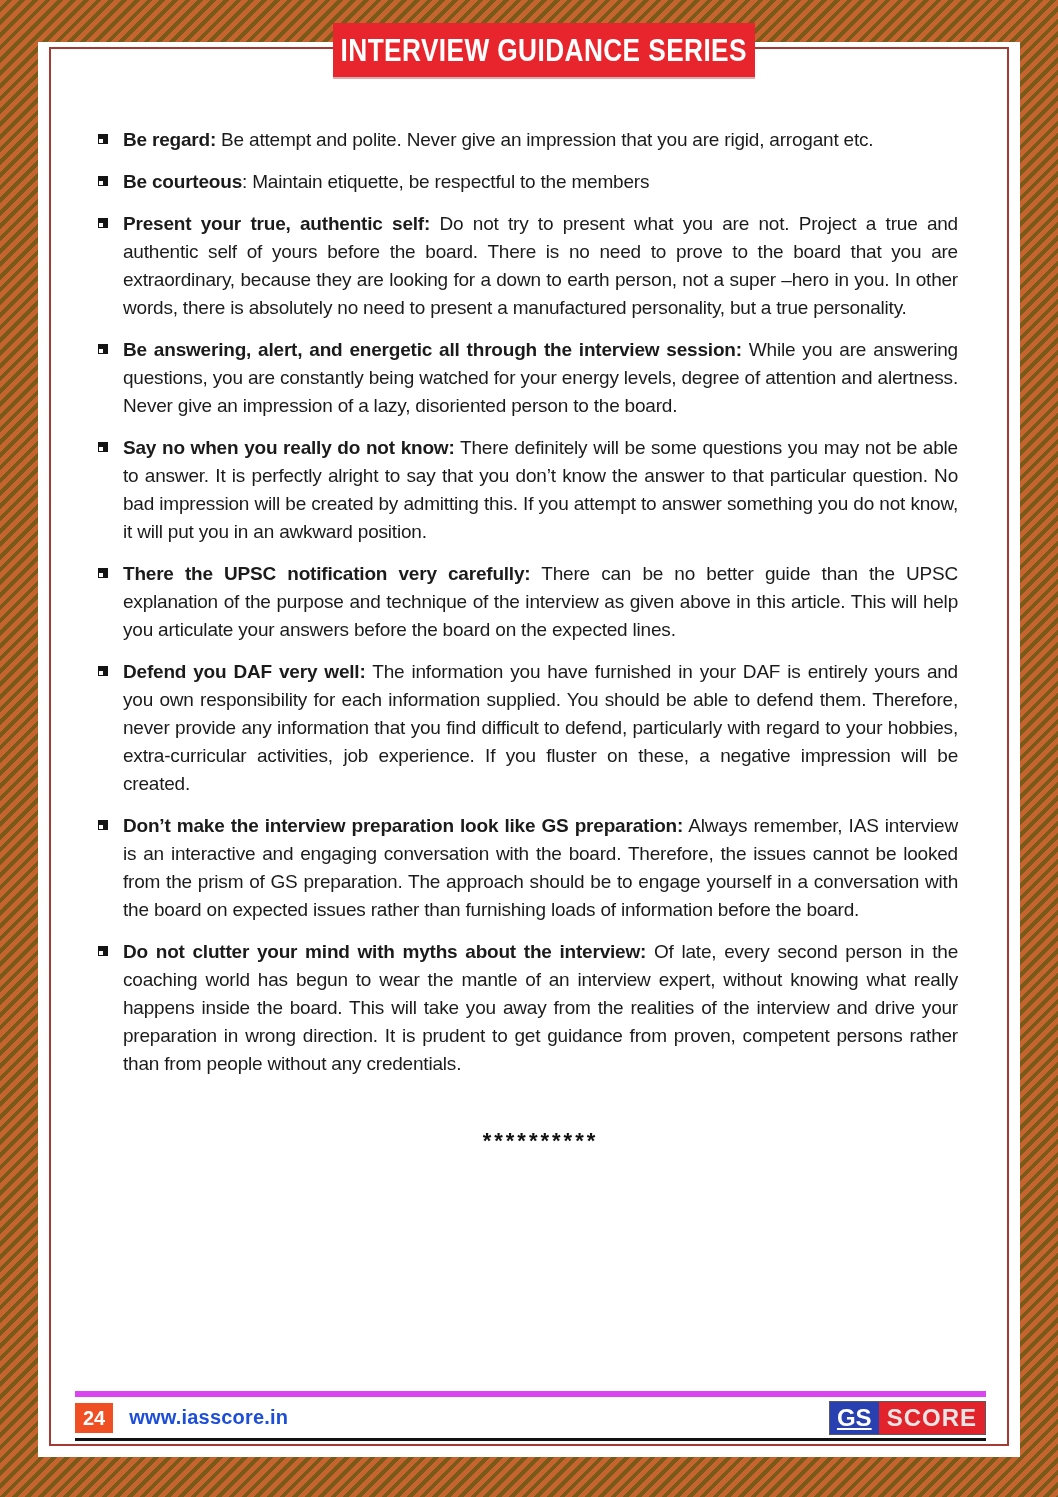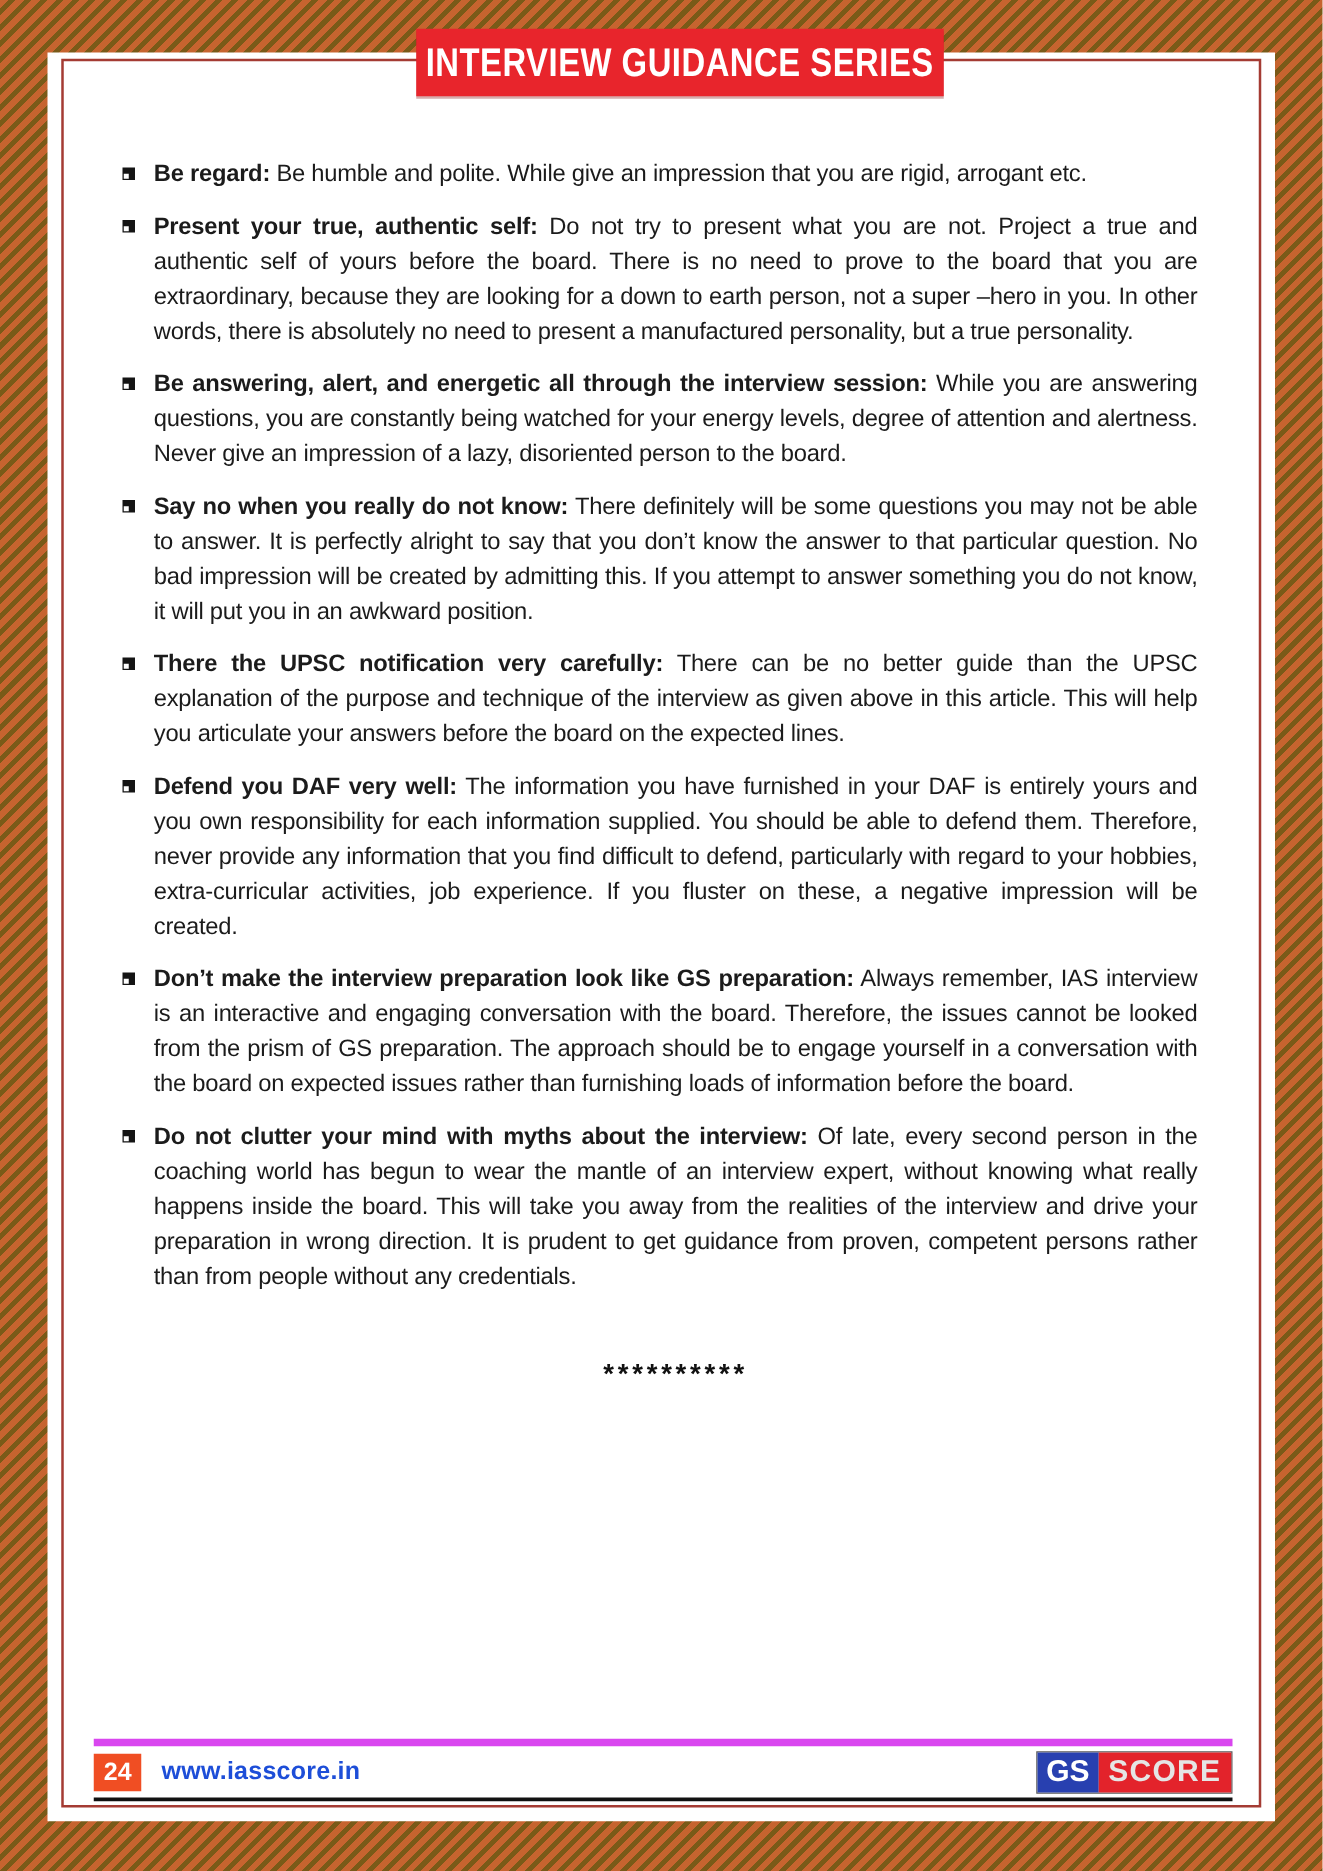--- a/index.html
+++ b/index.html
@@ -56,42 +56,43 @@
   .page-num{
     background:#f04e23;color:#fff;font-weight:bold;font-size:20px;
     padding:3px 8px;line-height:24px;
   }
   .website{
     margin-left:16px;font-weight:bold;font-size:20px;color:#1d4ed8;letter-spacing:.2px;
   }
   .logo{display:flex;align-items:stretch;border:1px solid #5a5a5a;}
   .logo-gs{
     background:#2840b0;color:#fff;font-weight:bold;font-size:24px;
-    padding:2px 7px;line-height:28px;
+    padding:2px 7px;line-height:28px;text-decoration:underline;
   }
   .logo-score{
     background:#e3232b;color:#e5e5e5;font-weight:bold;font-size:24px;
     padding:2px 8px;line-height:28px;letter-spacing:1px;
   }
 </style>
 </head>
 <body>
 
 <div class="page-white"></div>
 <div class="inner-border"></div>
 
 <div class="banner">
   <span class="banner-title">INTERVIEW GUIDANCE SERIES</span>
 </div>
 
 <div class="content">
   <ul class="points">
 
-      <li><span class="bullet"></span><span class="lead">Be regard:</span><span> Be humble and polite. While give an impression that you are rigid, arrogant etc.</span></li>
+      <li><span class="bullet"></span><span class="lead">Be regard:</span><span> Be attempt and polite. Never give an impression that you are rigid, arrogant etc.</span></li>
 
+      <li><span class="bullet"></span><span class="lead">Be courteous</span><span>: Maintain etiquette, be respectful to the members</span></li>
 
       <li><span class="bullet"></span><span class="lead">Present your true, authentic self:</span><span> Do not try to present what you are not. Project a true and authentic self of yours before the board. There is no need to prove to the board that you are extraordinary, because they are looking for a down to earth person, not a super –hero in you. In other words, there is absolutely no need to present a manufactured personality, but a true personality.</span></li>
 
       <li><span class="bullet"></span><span class="lead">Be answering, alert, and energetic all through the interview session:</span><span> While you are answering questions, you are constantly being watched for your energy levels, degree of attention and alertness. Never give an impression of a lazy, disoriented person to the board.</span></li>
 
       <li><span class="bullet"></span><span class="lead">Say no when you really do not know:</span><span> There definitely will be some questions you may not be able to answer. It is perfectly alright to say that you don’t know the answer to that particular question. No bad impression will be created by admitting this. If you attempt to answer something you do not know, it will put you in an awkward position.</span></li>
 
       <li><span class="bullet"></span><span class="lead">There the UPSC notification very carefully:</span><span> There can be no better guide than the UPSC explanation of the purpose and technique of the interview as given above in this article. This will help you articulate your answers before the board on the expected lines.</span></li>
 
       <li><span class="bullet"></span><span class="lead">Defend you DAF very well:</span><span> The information you have furnished in your DAF is entirely yours and you own responsibility for each information supplied. You should be able to defend them. Therefore, never provide any information that you find difficult to defend, particularly with regard to your hobbies, extra-curricular activities, job experience. If you fluster on these, a negative impression will be created.</span></li>

